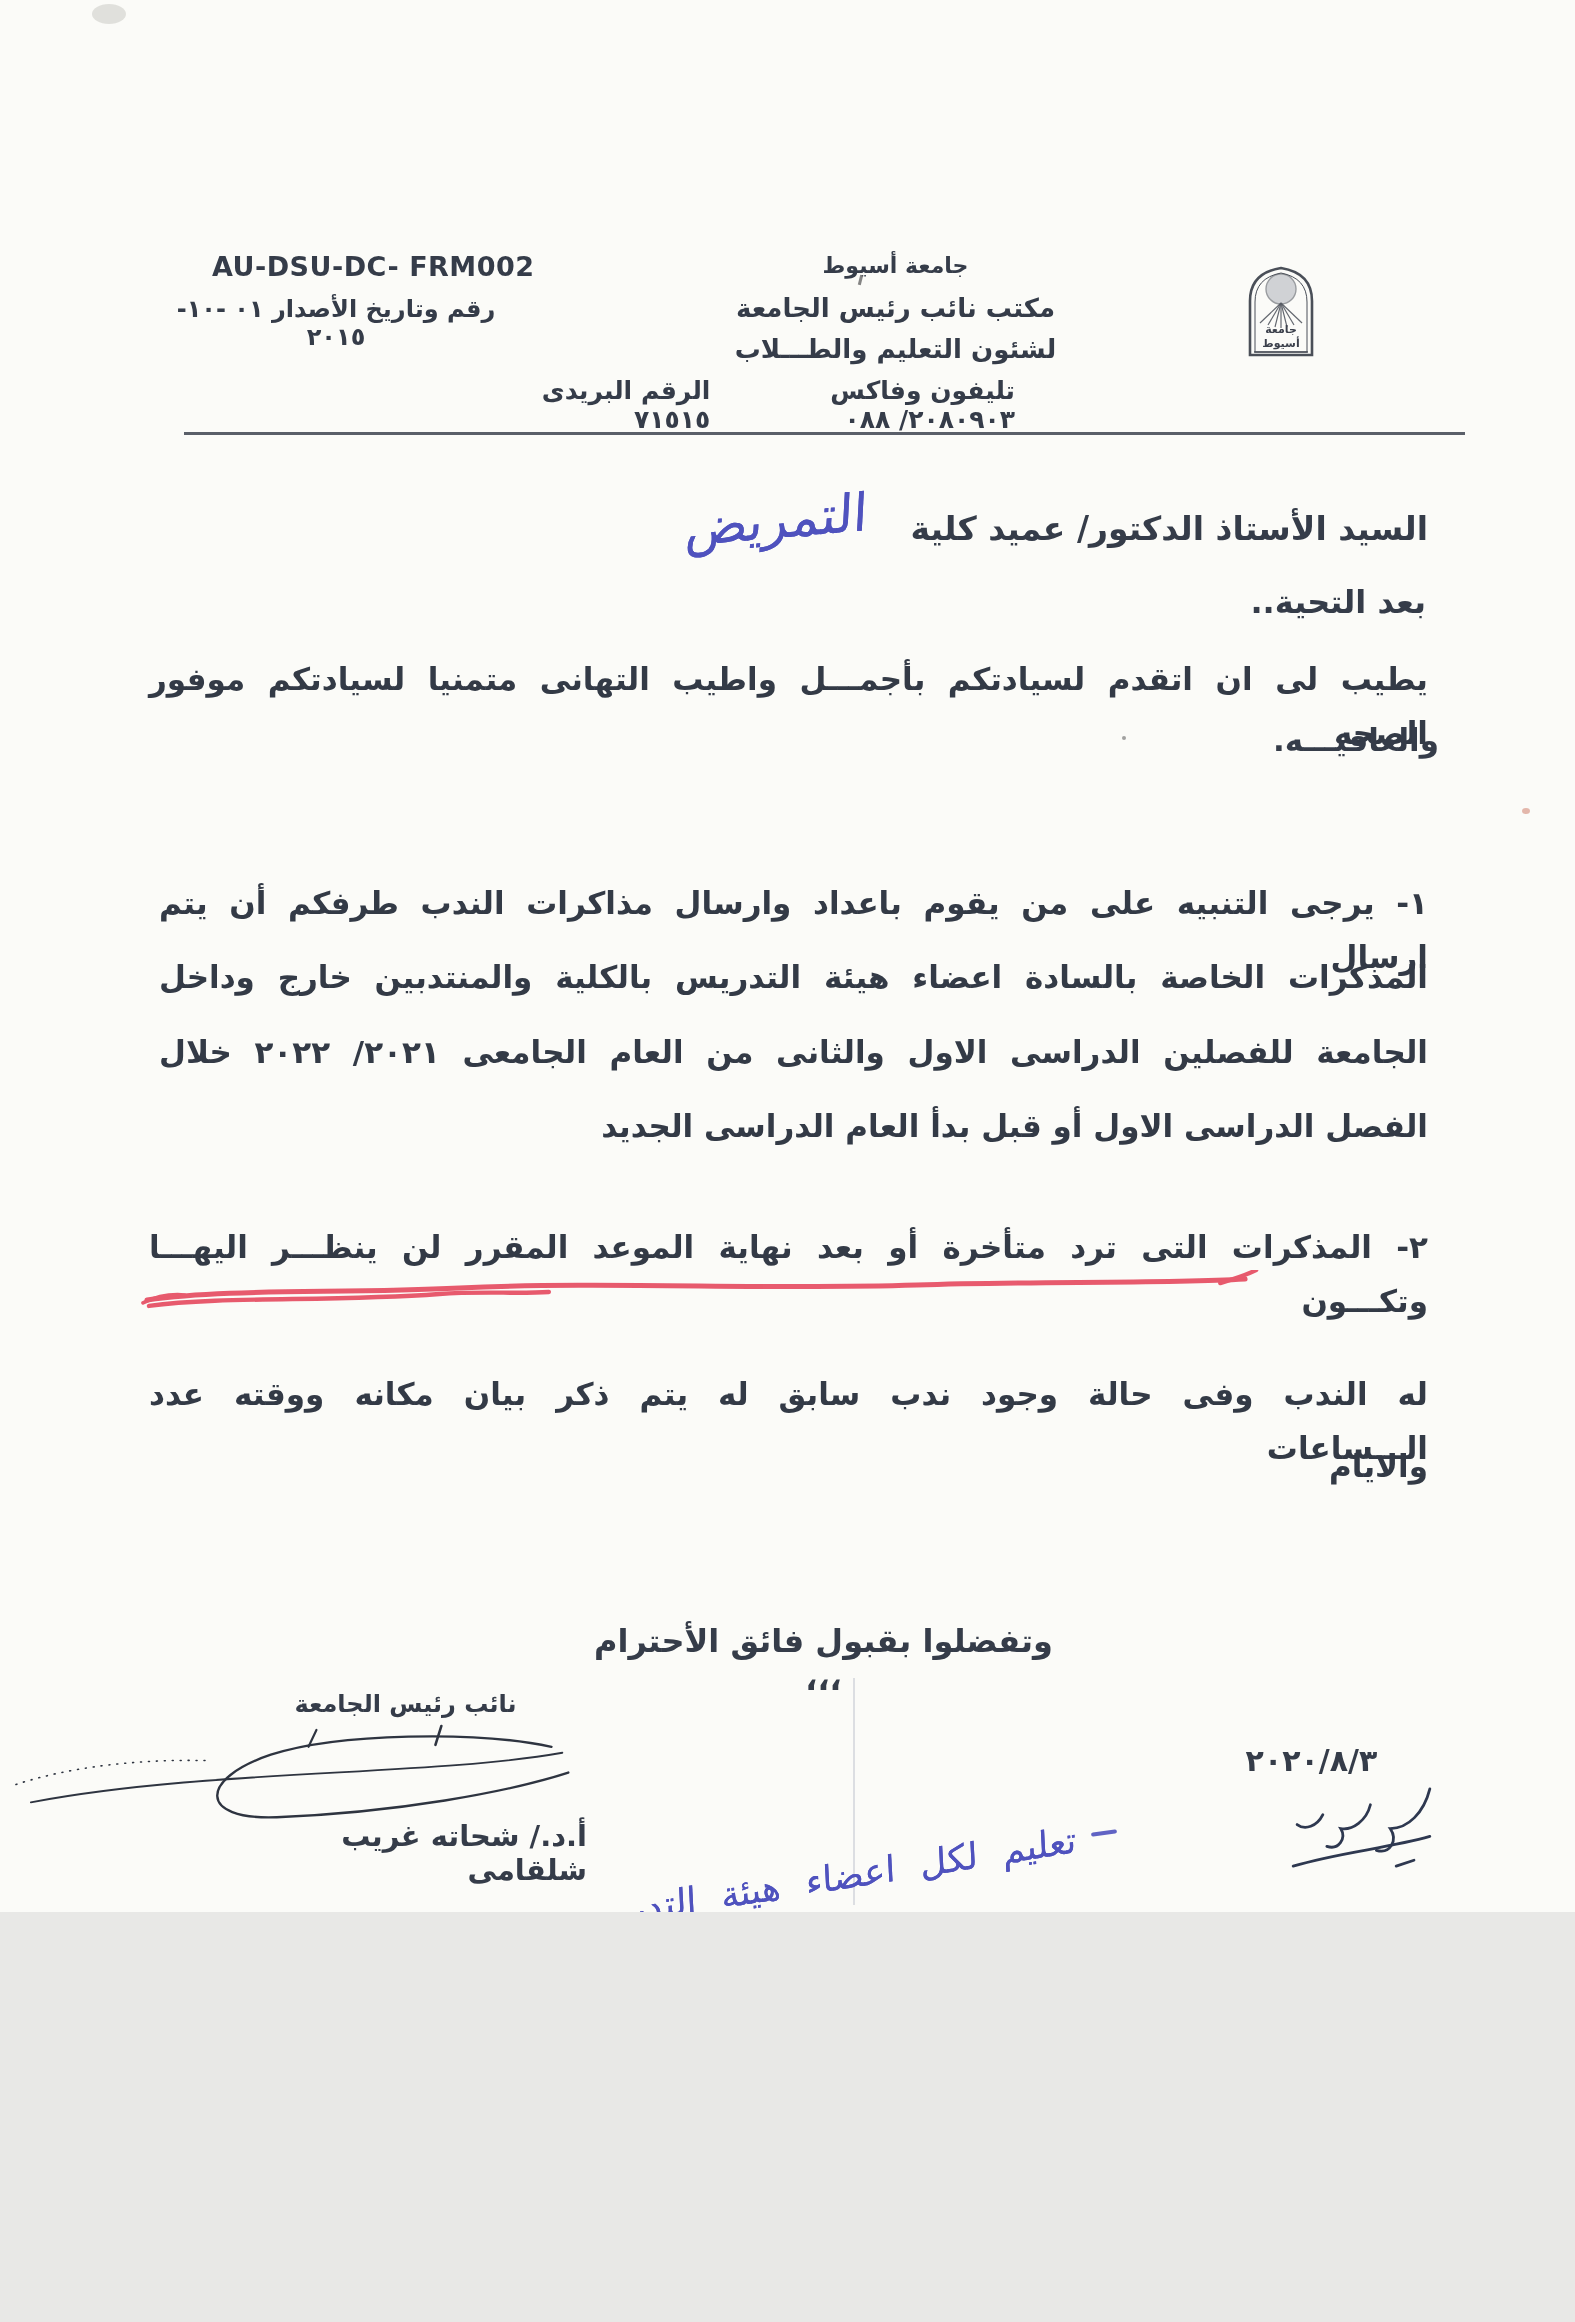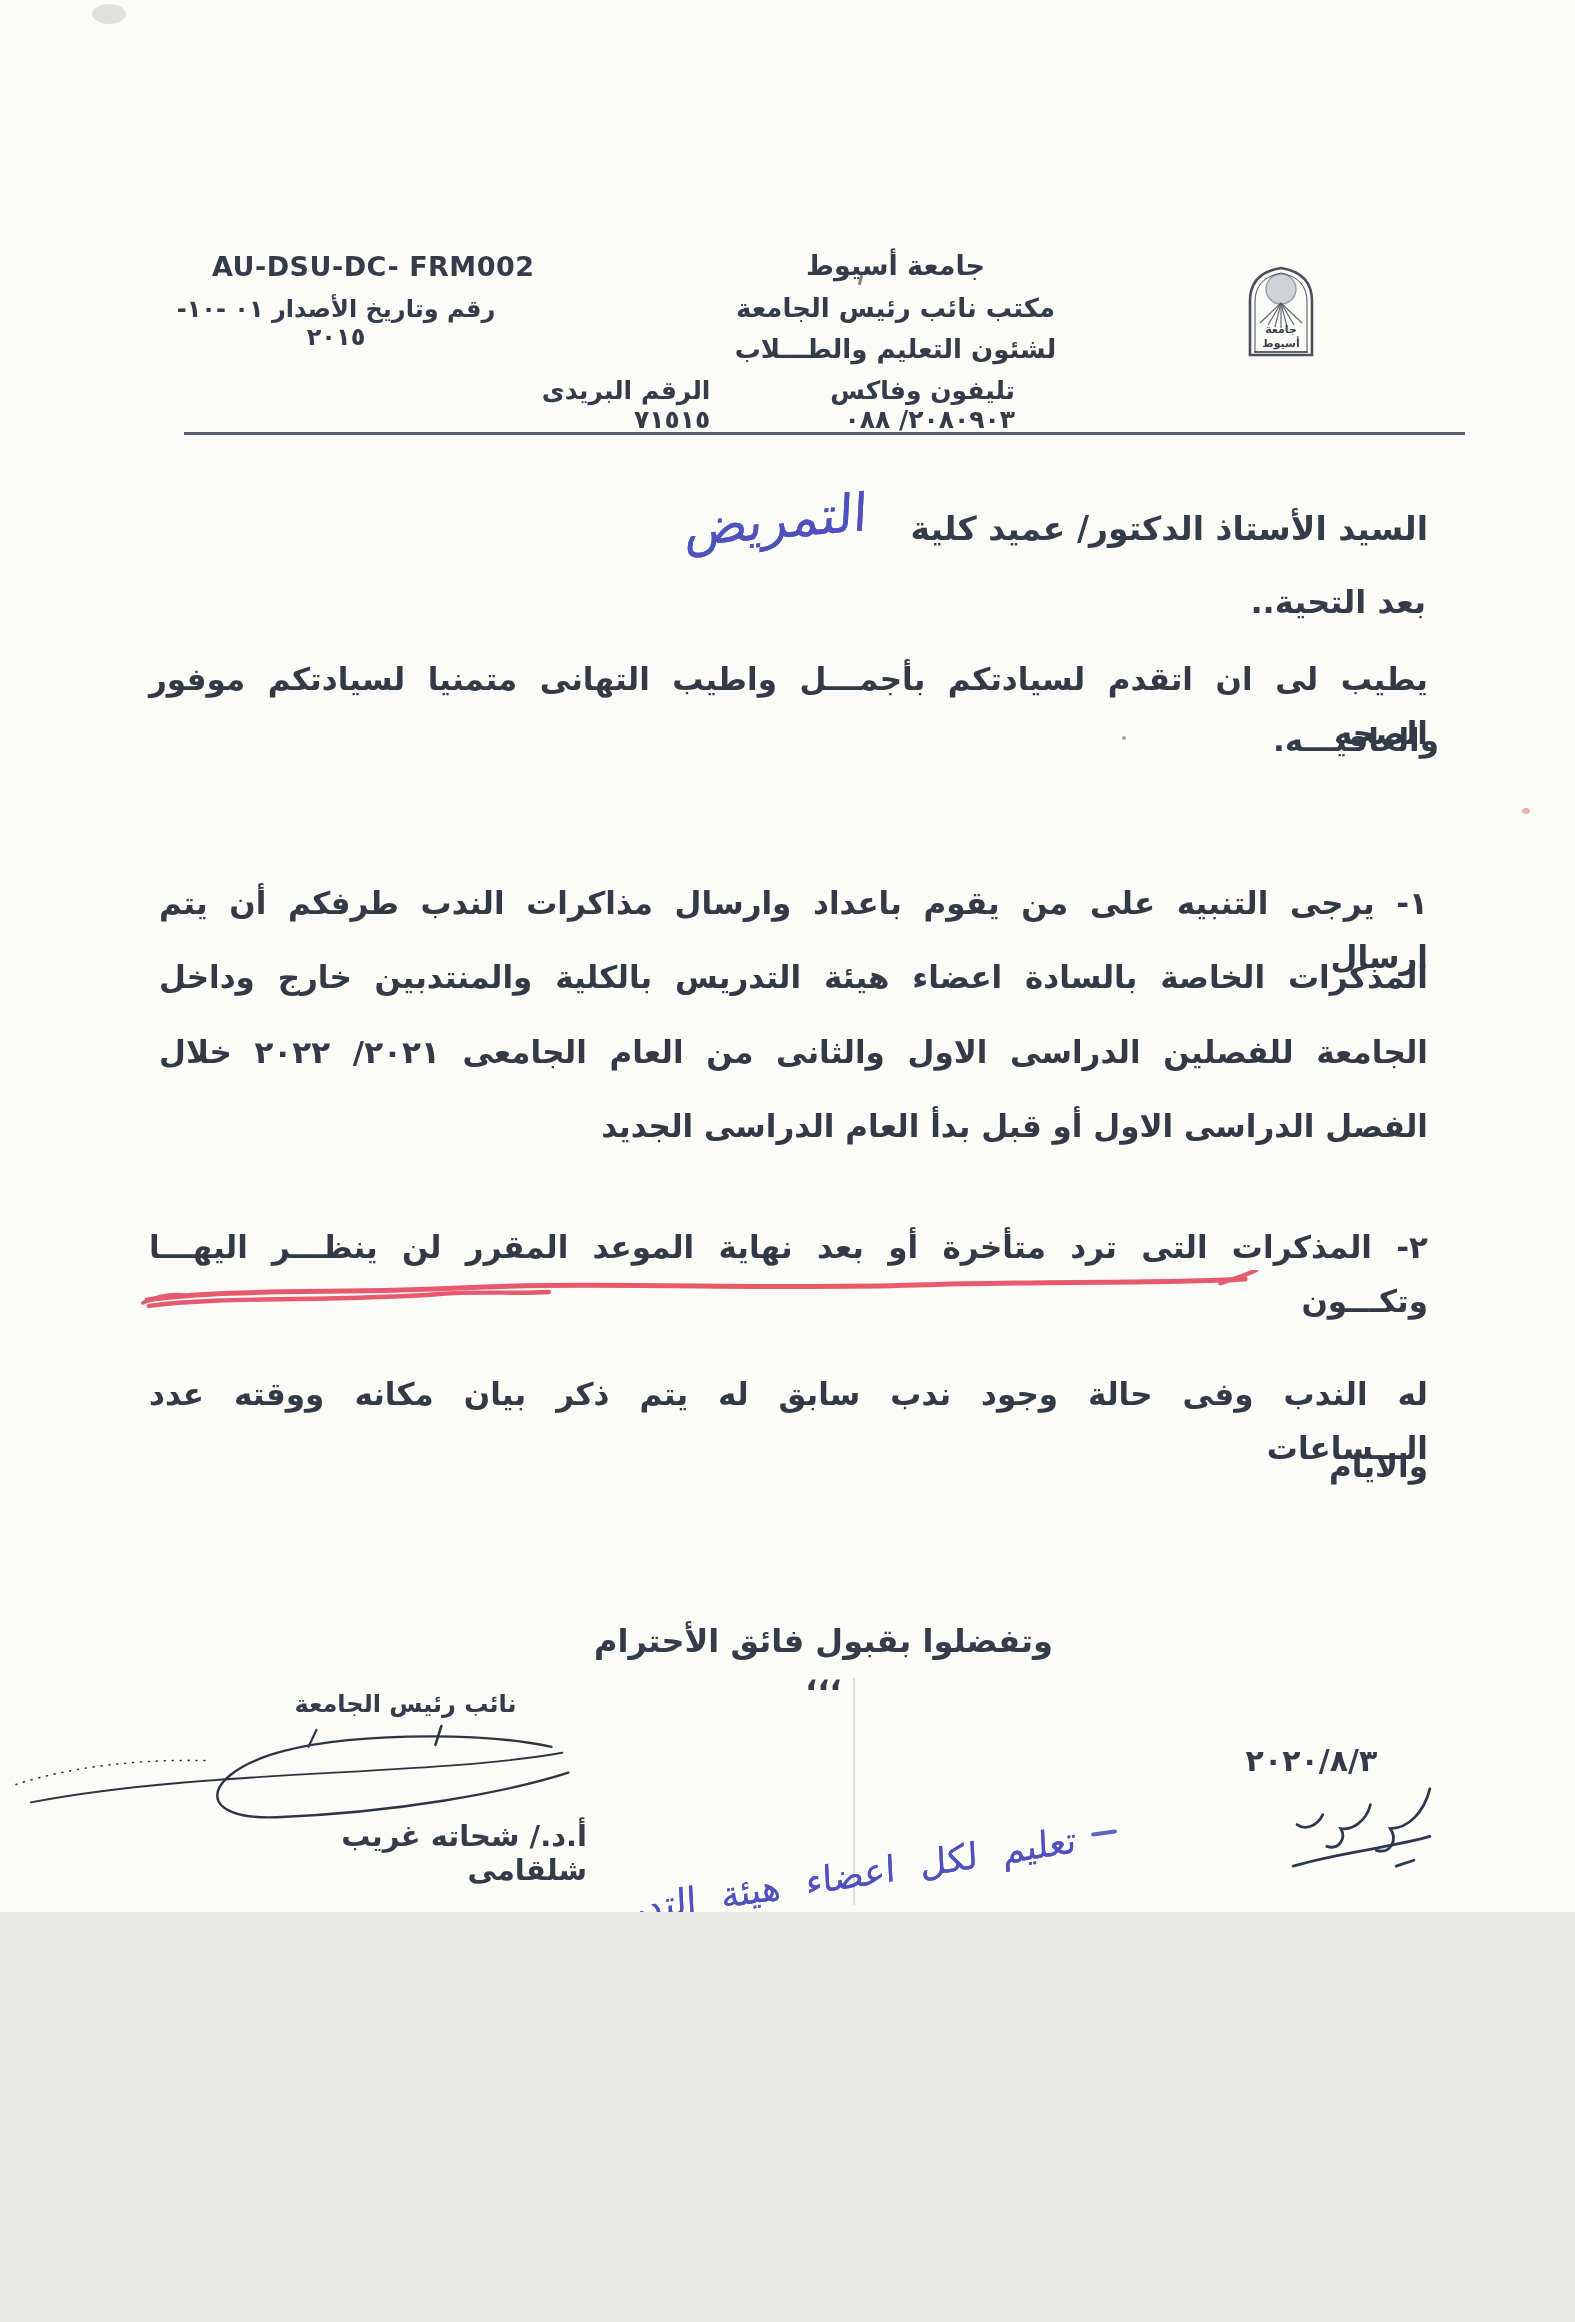--- a/index.html
+++ b/index.html
@@ -45,21 +45,21 @@
 </style>
 </head>
 <body>
 
 <div class="page">
 
   <div class="abs typed ltr" style="left:212px;top:251px;font-size:27px;letter-spacing:0.5px;">AU-DSU-DC- FRM002</div>
 
   <div class="abs typed" style="left:157px;top:295px;font-size:24px;width:358px;text-align:center;">رقم وتاريخ الأصدار ٠١ -١٠- ٢٠١٥</div>
 
-  <div class="abs typed center hdr-c" style="left:607px;top:246px;width:577px;font-size:27px;">جامعة أسيوط</div>
+  <div class="abs typed center hdr-c" style="left:607px;top:246px;width:577px;font-size:22px;">جامعة أسيوط</div>
 
   <div class="abs typed center hdr-c" style="left:607px;top:288px;width:577px;">مكتب نائب رئيس الجامعة</div>
 
   <div class="abs typed center hdr-c" style="left:607px;top:329px;width:577px;">لشئون التعليم والطـــلاب</div>
 
   <div class="abs" style="left:498px;top:376px;width:517px;display:flex;justify-content:space-between;direction:ltr;">
     <span class="typed" style="font-size:25px;direction:rtl;">الرقم البريدى ٧١٥١٥</span>
     <span class="typed" style="font-size:25px;direction:rtl;">تليفون وفاكس ٢٠٨٠٩٠٣/ ٠٨٨</span>
   </div>
 

